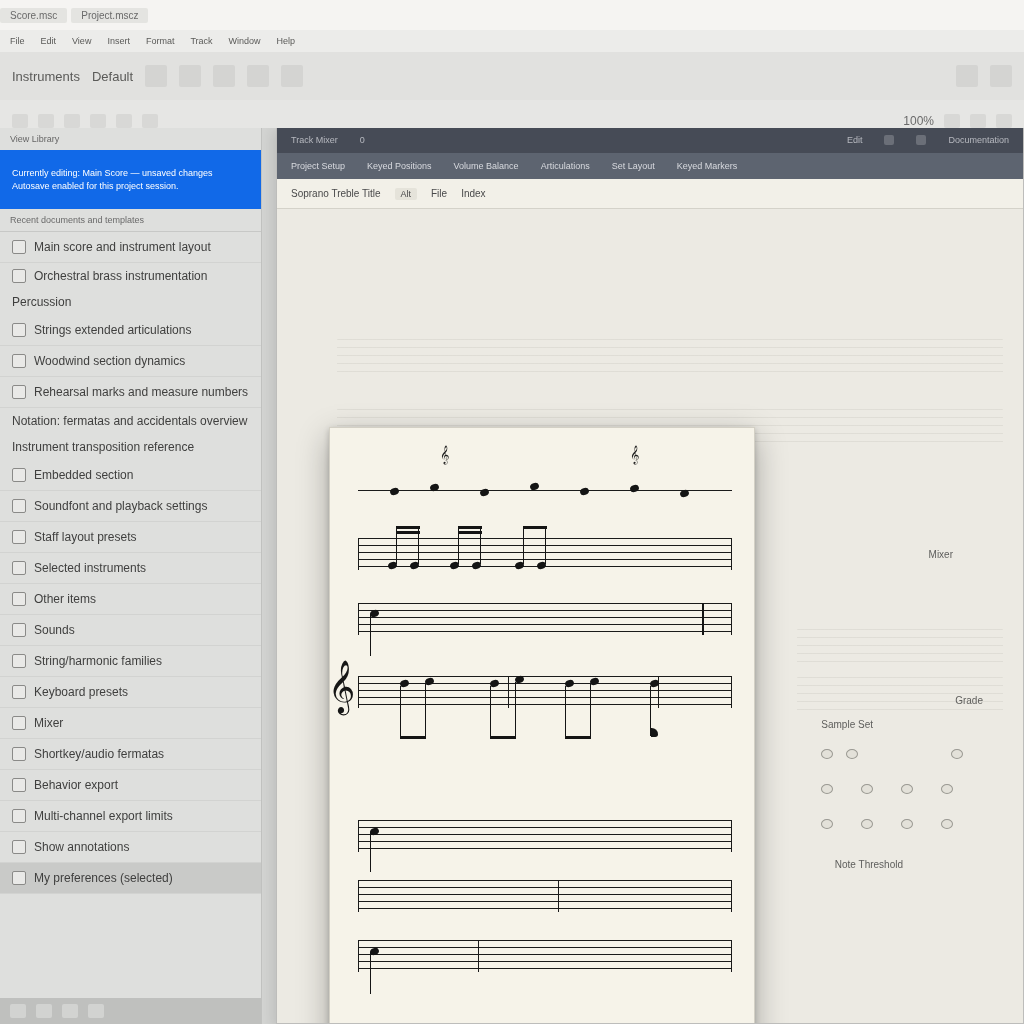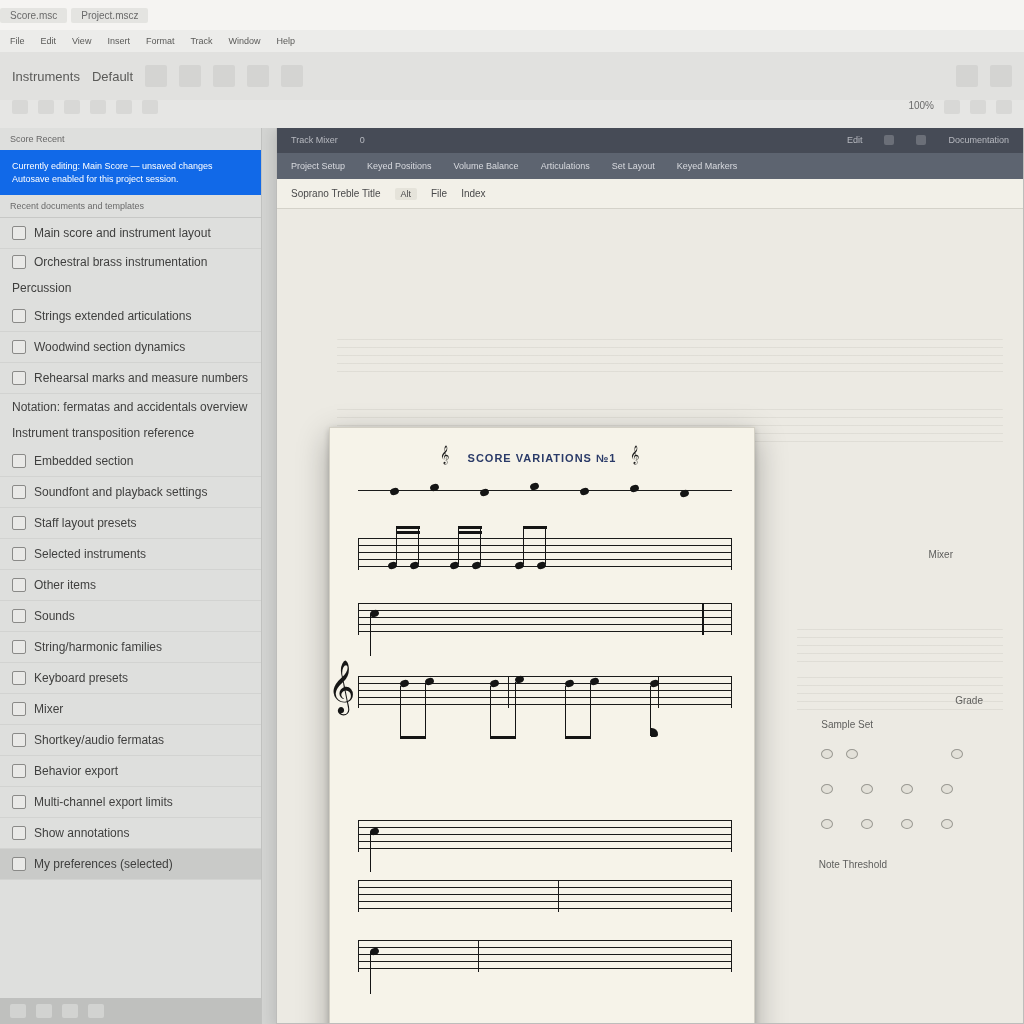--- a/index.html
+++ b/index.html
@@ -4,27 +4,27 @@
 <style>
 *{box-sizing:border-box;margin:0;padding:0;font-family:Arial,Helvetica,sans-serif}
 html,body{width:1024px;height:1024px;overflow:hidden;background:#c9cbc9}
 .app{position:relative;width:1024px;height:1024px;background:linear-gradient(180deg,#faf9f7 0%,#d5d6d4 18%,#c9cbc9 100%)}
 .titlebar{height:30px;background:#f5f4f2;display:flex;align-items:center;padding:0 0;gap:4px;font-size:10px;color:#6a6a6a}
 .titlebar .doc-tab{background:#e4e4e1;padding:2px 10px;border-radius:2px}
 .menubar{height:22px;background:#ececea;display:flex;align-items:center;padding:0 200px 0 10px;gap:16px;font-size:9px;color:#5a5a58}
 .toolbar1{height:48px;background:#e1e1df;display:flex;align-items:center;padding:0 12px;gap:12px}
 .toolbar1 .icon-btn{width:22px;height:22px;background:#d4d4d2;border-radius:2px}
 .toolbar1 .lbl{font-size:13px;color:#5a5a58}
-.toolbar2{height:28px;background:#e6e6e4;display:flex;align-items:flex-start;padding:0 12px;gap:10px;font-size:10px;color:#6a6a6a}
+.toolbar2{height:28px;background:#e6e6e4;display:flex;align-items:flex-end;padding:0 12px;gap:10px;font-size:12px;color:#6a6a6a}
 .toolbar2 .sp{width:16px;height:14px;background:#d8d8d6;border-radius:2px}
 .body{display:flex;height:calc(1024px - 30px - 22px - 48px - 28px)}
 
 .sidebar{width:262px;height:100%;background:#dedfdd;border-right:1px solid #c0c1bf;display:flex;flex-direction:column;font-size:10px;color:#4c4d4b}
 .side-header{padding:6px 10px;font-size:9px;color:#666}
-.side-banner{background:#1169e8;color:#fff;padding:10px 12px;line-height:1.4;font-size:9px}
+.side-banner{background:#1169e8;color:#fff;padding:17px 12px;line-height:1.4;font-size:9px}
 .side-sub{padding:6px 10px;font-size:9px;color:#6a6a6a;border-bottom:1px solid #c7c8c6}
 .side-list{flex:1;overflow:hidden}
 .side-item{display:flex;align-items:center;gap:8px;padding:8px 12px;border-bottom:1px solid #d2d3d1;font-size:12px;color:#3f3f3e}
 .side-item .ic{width:14px;height:14px;border:1px solid #8a8a88;border-radius:2px;background:#e9e9e7;flex:0 0 14px}
 .side-item.sel{background:#c9cac8}
 .side-item.dense{border-bottom:none;padding:6px 12px}
 .side-foot{background:#bfc0be;padding:6px 10px;display:flex;gap:10px}
 .side-foot .fbtn{width:16px;height:14px;background:#d2d3d1;border-radius:2px}
 
 .main{flex:1;position:relative;background:#d3d4d2;overflow:hidden}
@@ -99,21 +99,21 @@
     <div style="flex:1"></div>
     <span>100%</span>
     <div class="sp"></div>
     <div class="sp"></div>
     <div class="sp"></div>
   </div>
 
   <div class="body">
 
     <div class="sidebar">
-      <div class="side-header">Score Recent</div>
+      <div class="side-header">View Library</div>
       <div class="side-banner">
         <div>Currently editing: Main Score — unsaved changes</div>
         <div>Autosave enabled for this project session.</div>
       </div>
       <div class="side-sub">Recent documents and templates</div>
       <div class="side-list">
         <div class="side-item">
             <div class="ic"></div>
             <span>Main score and instrument layout</span>
           </div>
@@ -247,24 +247,23 @@
           <div class="rdot" style="right:165px;top:540px"></div>
           <div class="rdot" style="right:60px;top:540px"></div>
           <div class="rdot" style="right:190px;top:575px"></div>
           <div class="rdot" style="right:150px;top:575px"></div>
           <div class="rdot" style="right:110px;top:575px"></div>
           <div class="rdot" style="right:70px;top:575px"></div>
           <div class="rdot" style="right:190px;top:610px"></div>
           <div class="rdot" style="right:150px;top:610px"></div>
           <div class="rdot" style="right:110px;top:610px"></div>
           <div class="rdot" style="right:70px;top:610px"></div>
-          <div class="rlabel" style="right:136px;top:650px">Note Threshold</div>
+          <div class="rlabel" style="right:120px;top:650px">Note Threshold</div>
 
           <div class="page">
-            <div class="page-title">SCORE VARIATIONS №1</div>
             <div class="ornament left">𝄞</div>
             <div class="ornament right">𝄞</div>
 
             <div class="staff lite" style="top:62px;height:6px;background:repeating-linear-gradient(180deg,#1a1a1a 0 1px,transparent 1px 6px)"></div>
             <div class="note8" style="top:60px;left:60px"></div>
             <div class="note8" style="top:56px;left:100px"></div>
             <div class="note8" style="top:61px;left:150px"></div>
             <div class="note8" style="top:55px;left:200px"></div>
             <div class="note8" style="top:60px;left:250px"></div>
             <div class="note8" style="top:57px;left:300px"></div>

